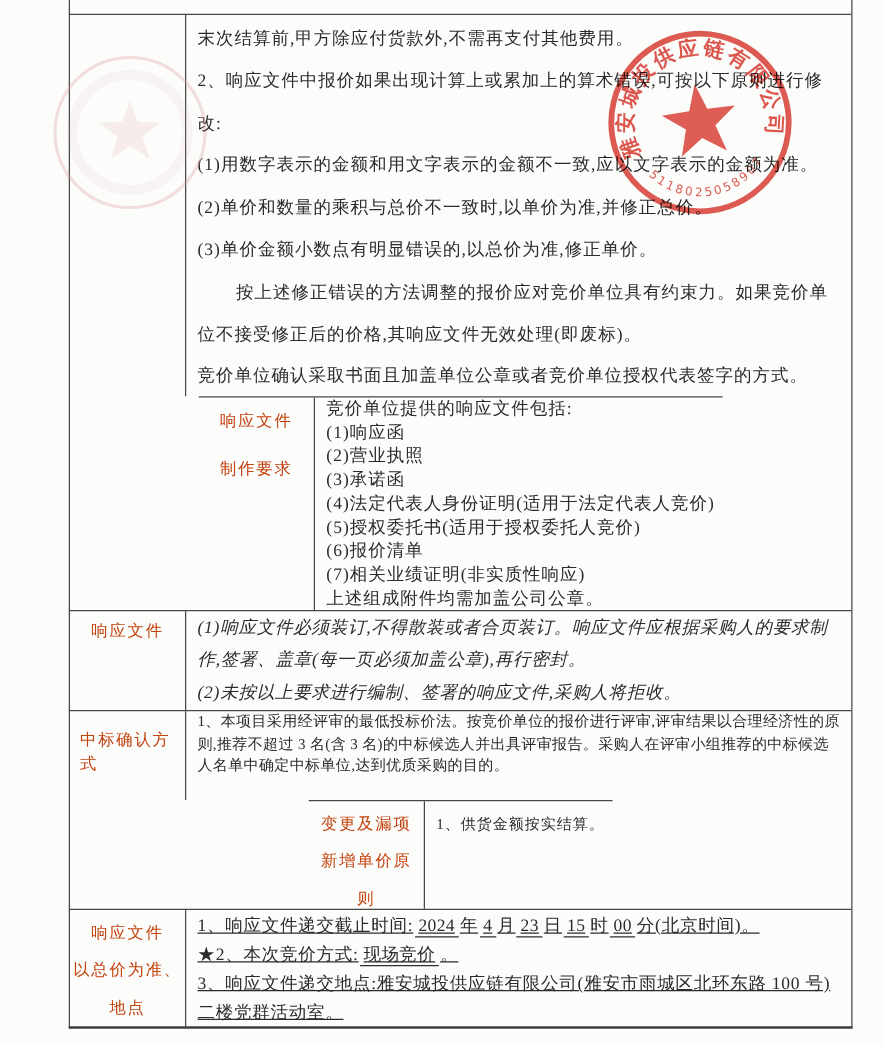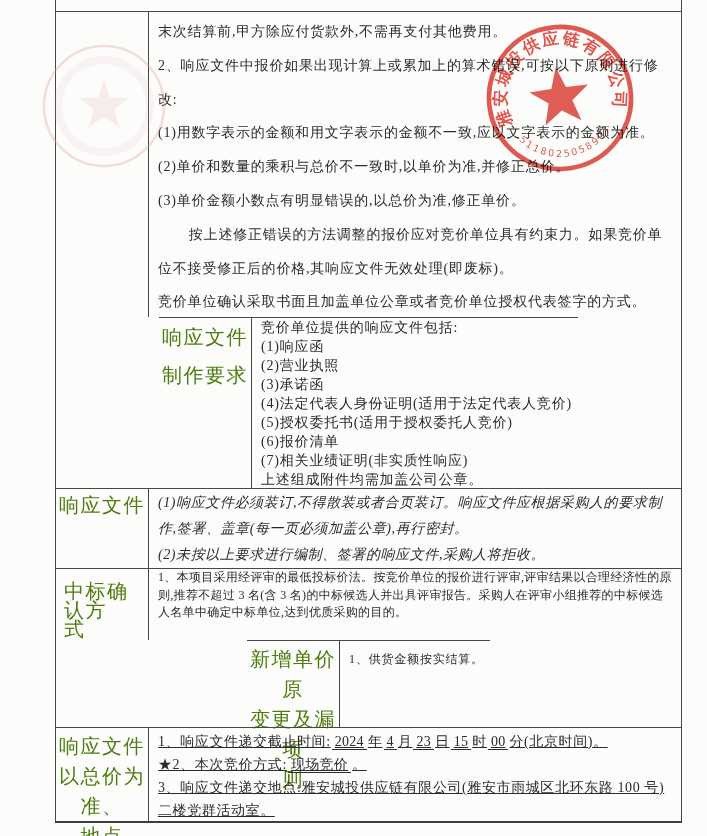--- a/index.html
+++ b/index.html
@@ -22,21 +22,21 @@
     display:flex;flex-direction:column;
     background:transparent;
     align-items:center;
   }
   .row{display:flex;border-top:1px solid #474747;box-sizing:border-box;flex:none;}
   .row.stub{border-top:none;height:11px;}
   .hdr{
     width:93px;flex:none;box-sizing:border-box;
     border-right:1px solid #474747;
     text-align:center;
-    font-size:20px;letter-spacing:1.5px;color:#4d7c0f;
+    font-size:13px;letter-spacing:1.5px;color:#c2410c;
   }
   .cnt{flex:1 1 auto;min-width:0;box-sizing:border-box;padding:0 6px 0 9px;}
   p{margin:0;}
   
   .r1{height:306px;} .r2{height:171px;} .r3{height:80px;}
   .r4{height:72px;}  .r5{height:87px;}  .r6{height:96px;}
   
   .r1 .cnt{font-size:14px;line-height:33.8px;padding-top:3px;letter-spacing:0.8px;}
   .r1 .indent{text-indent:2.2em;}
   .r2 .cnt{font-size:14px;line-height:19px;letter-spacing:0.8px;}
@@ -110,22 +110,22 @@
         <div>中标确认方</div>
         <div>式</div>
       </div>
       <div class="cnt">
         <p>1、本项目采用经评审的最低投标价法。按竞价单位的报价进行评审,评审结果以合理经济性的原则,推荐不超过 3 名(含 3 名)的中标候选人并出具评审报告。采购人在评审小组推荐的中标候选人名单中确定中标单位,达到优质采购的目的。</p>
       </div>
     </div>
 
     <div class="row r5">
       <div class="hdr">
+        <div>变更及漏项</div>
         <div>新增单价原</div>
-        <div>变更及漏项</div>
         <div>则</div>
       </div>
       <div class="cnt">
         <p>1、供货金额按实结算。</p>
       </div>
     </div>
 
     <div class="row r6">
       <div class="hdr">
         <div>响应文件</div>

